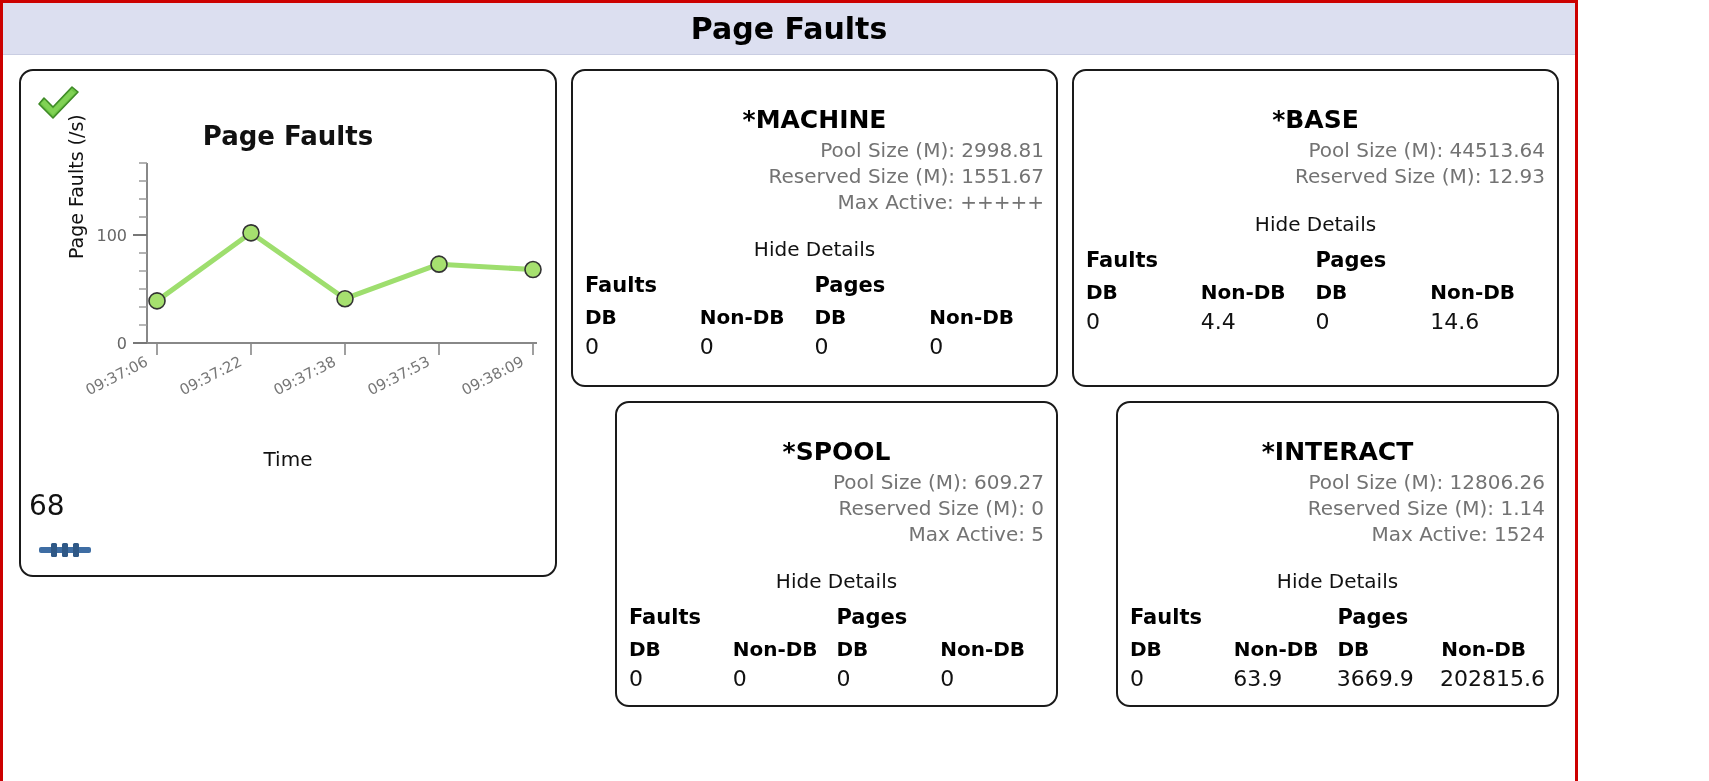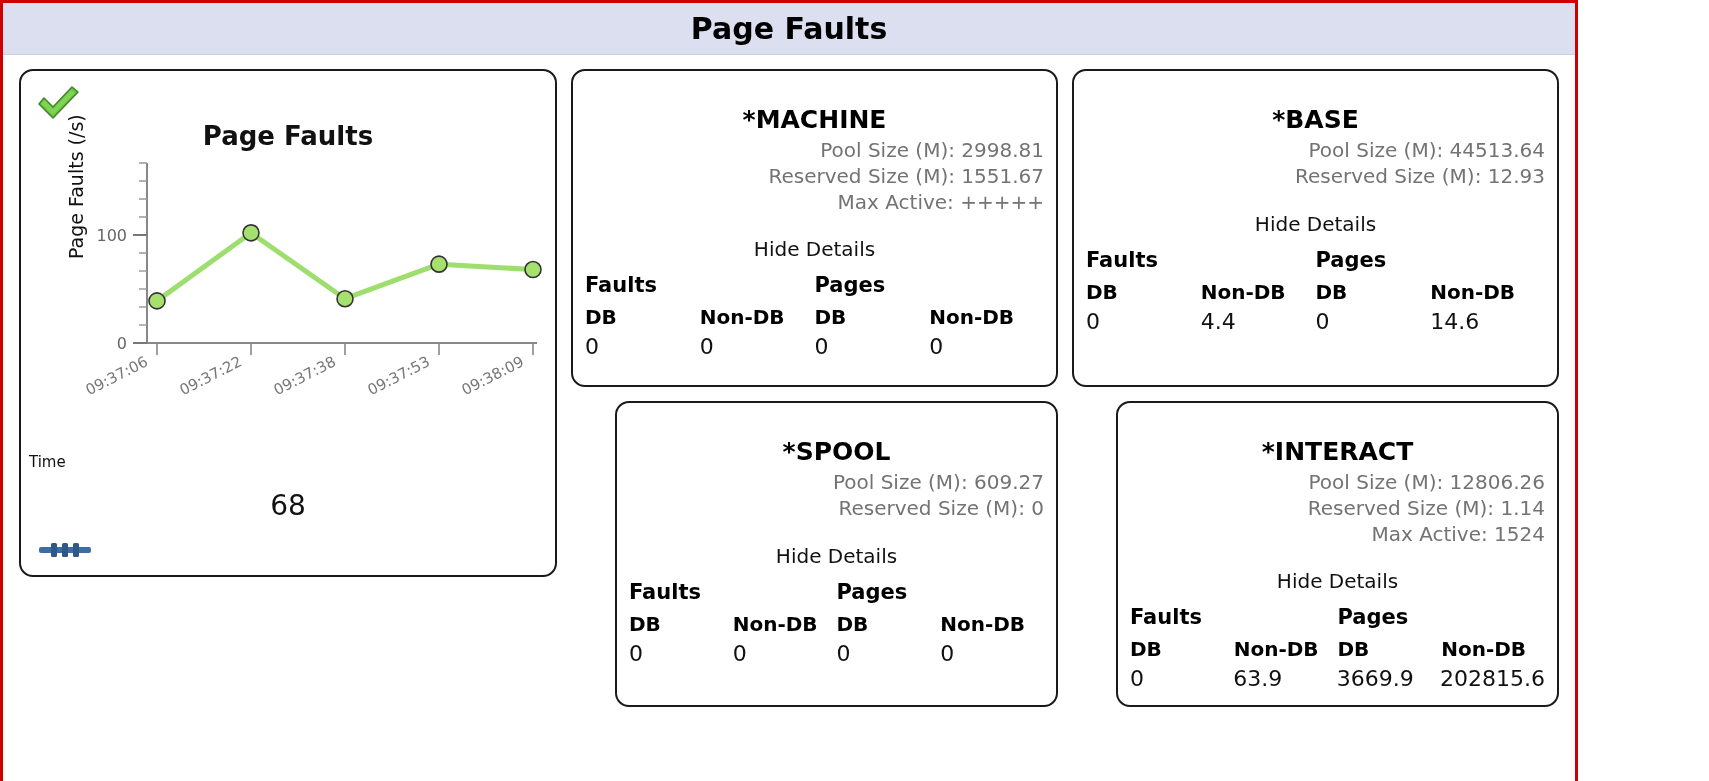--- a/index.html
+++ b/index.html
@@ -92,27 +92,26 @@
     position: absolute;
     left: 36px;
     top: 104px;
     transform: rotate(-90deg);
     transform-origin: left top;
     font-size: 19px;
     color: #111;
     white-space: nowrap;
   }
   .xlabel {
-    text-align: left;
-    font-size: 15px;
-    color: #111;
-    margin-top: 8px;
+    text-align: center;
+    font-size: 20px;
+    color: #111;
+    margin-top: 2px;
   }
   .big-value {
-    text-align: center;
     font-size: 28px;
     color: #111;
     margin-top: 18px;
   }
   
   .metric-panel {
     padding: 16px 12px 12px 12px;
     min-height: 318px;
   }
   .metric-panel.short { min-height: 306px; margin-left: 44px; }
@@ -295,20 +294,21 @@
           <div>4.4</div>
           <div>0</div>
           <div>14.6</div>
         </div>
       </div>
 
       <div class="panel metric-panel short">
         <div class="m-title">*SPOOL</div>
         <div class="m-line">Pool Size (M): 609.27</div>
         <div class="m-line">Reserved Size (M): 0</div>
+        <div class="m-line">Max Active: 5</div>
         <div class="hide-details">Hide Details</div>
         <div class="grp-row">
           <div class="grp">Faults</div>
           <div class="grp">Pages</div>
         </div>
         <div class="sub-row">
           <div>DB</div>
           <div>Non-DB</div>
           <div>DB</div>
           <div>Non-DB</div>

